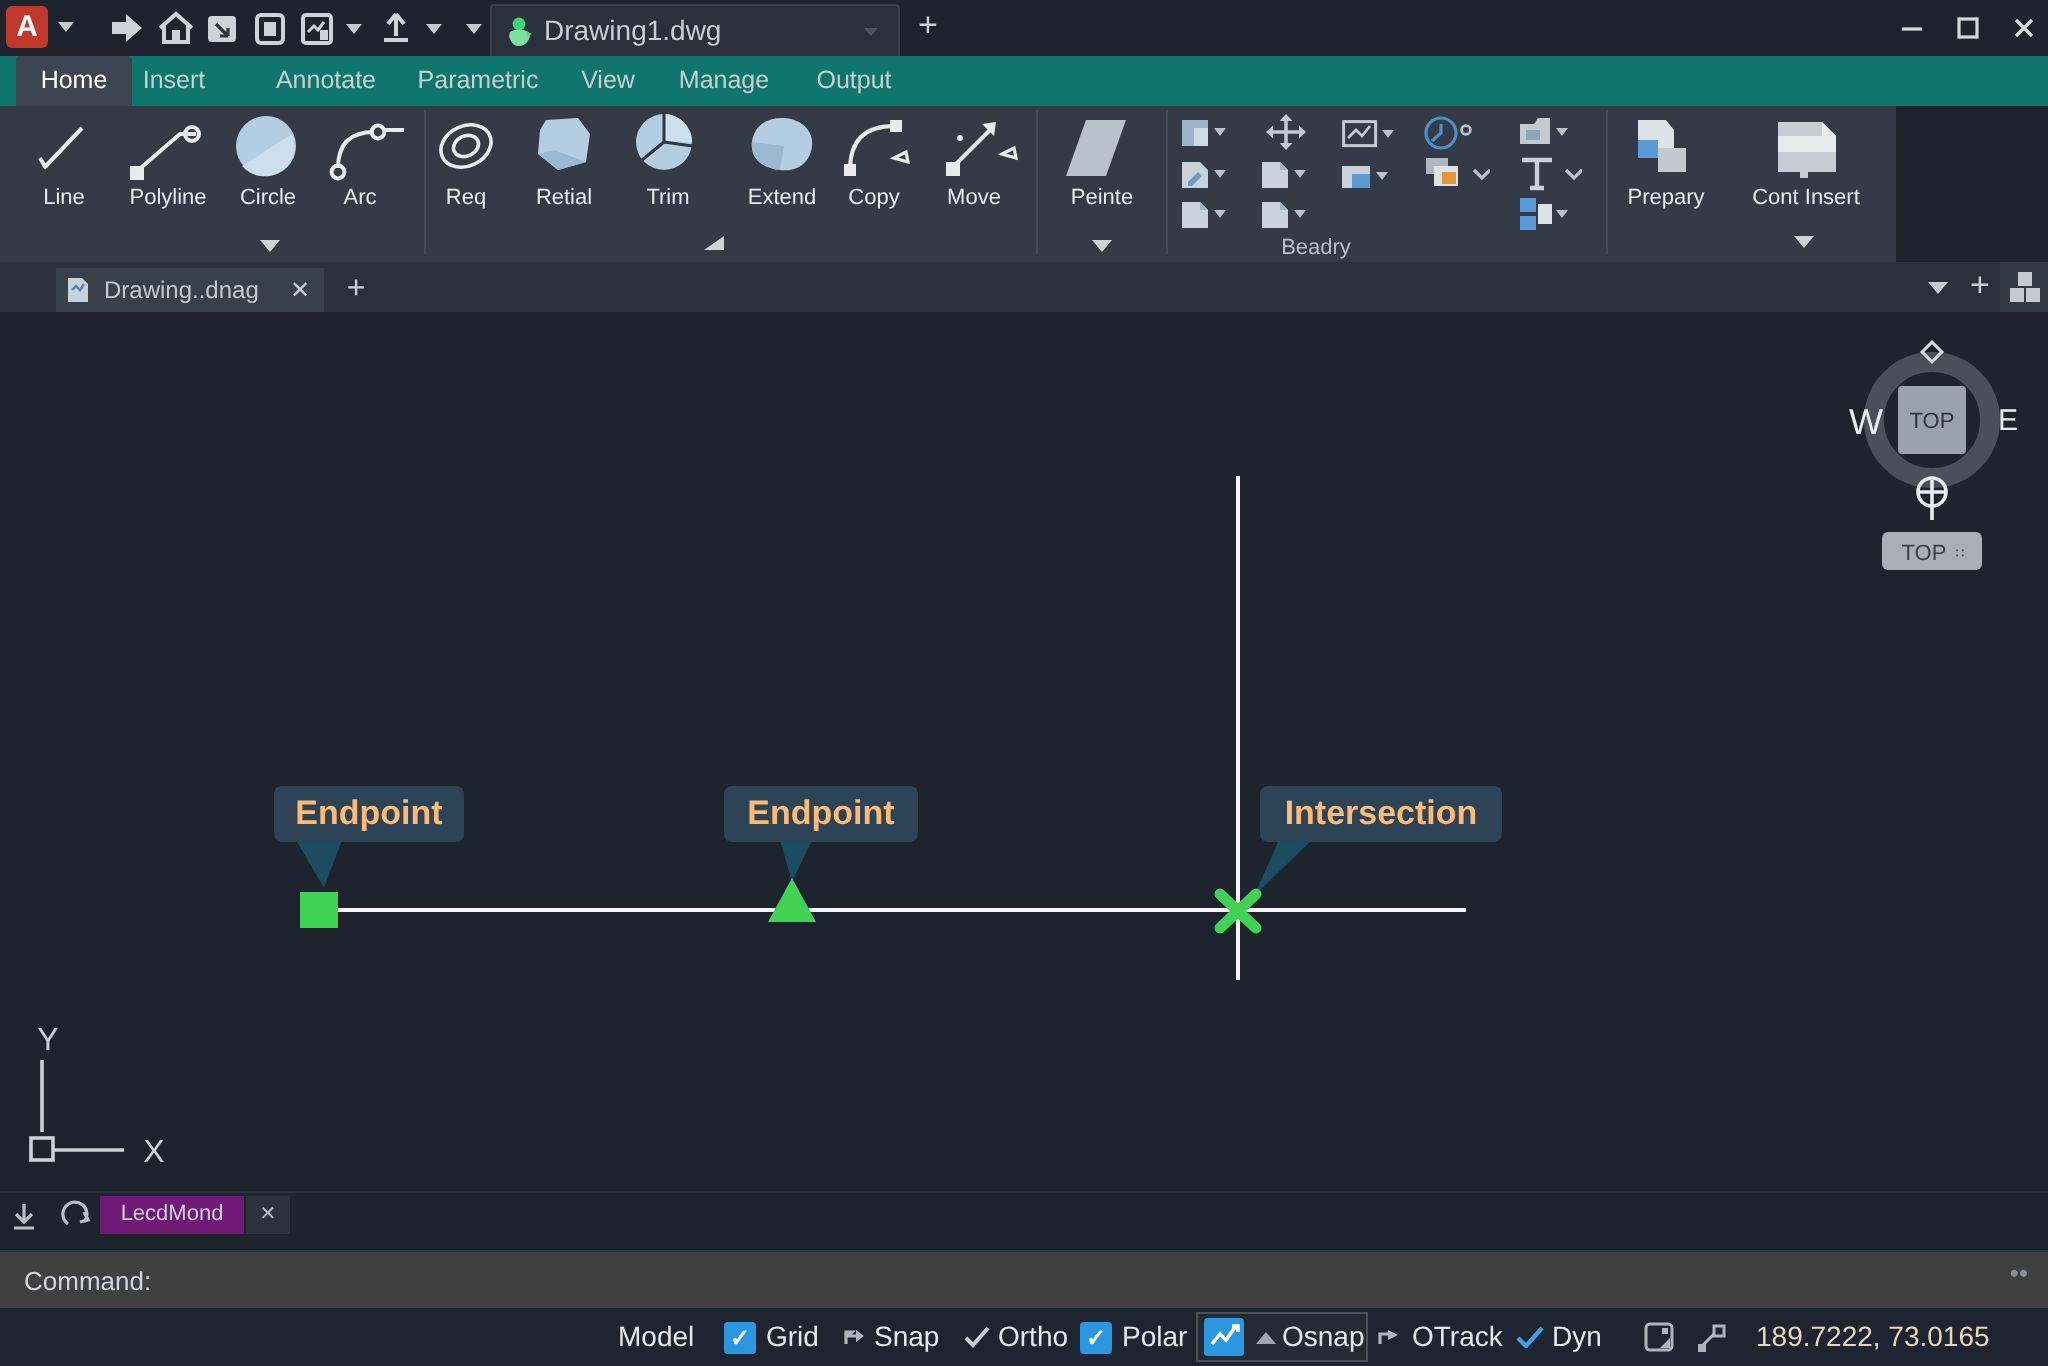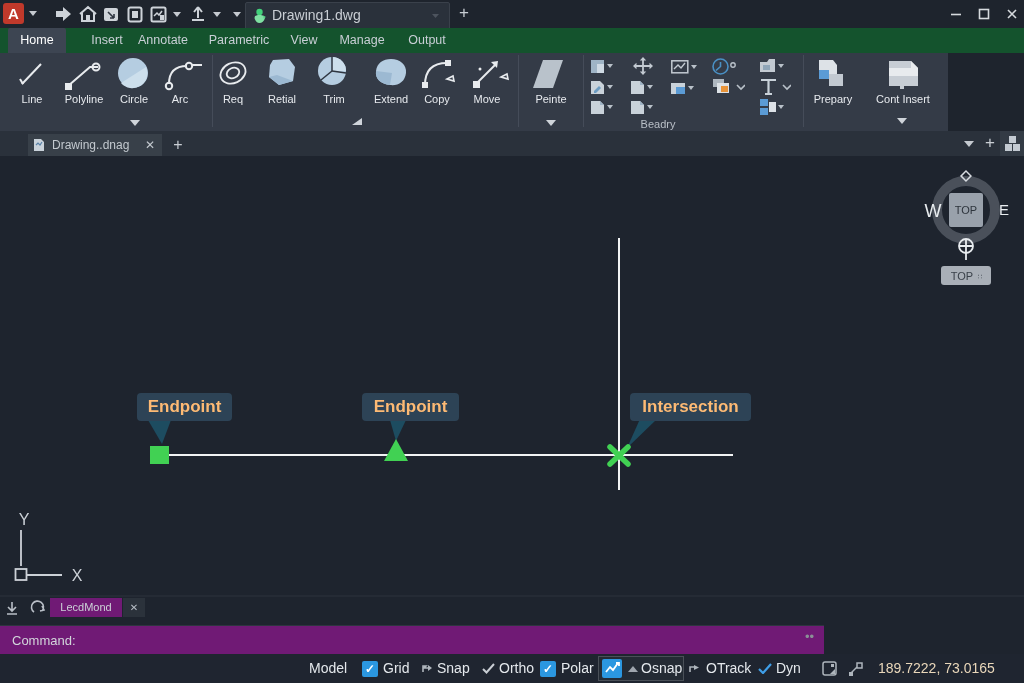--- a/index.html
+++ b/index.html
@@ -10,38 +10,38 @@
 
 #titlebar { left:0; top:0; width:1024px; height:28px; background:#1e242d; }
 #logo { left:3px; top:3px; width:21px; height:21px; background:#c0392b; border-radius:3px;
   color:#fff; font-weight:bold; font-size:15px; text-align:center; line-height:21px; }
 .tbico { top:4px; height:20px; color:#ced3d9; }
 #doctab { left:245px; top:2px; width:205px; height:28px; background:#2a313b; border:1px solid #3a414b; border-radius:2px;
   color:#c9ced4; font-size:14px; line-height:24px; }
 #doctab span.t { margin-left:26px; }
 .wctl { top:6px; width:16px; height:16px; color:#d6dade; font-size:14px; text-align:center; line-height:16px; }
 
-#menurow { left:0; top:28px; width:1024px; height:25px; background:#14532d; }
+#menurow { left:0; top:28px; width:1024px; height:25px; background:#0f766e; }
 .mtab { top:0; height:25px; line-height:25px; font-size:12.5px; color:#c9cfd6; text-align:center; }
 .mtab.active { background:#3d4552; color:#fff; border-radius:2px 2px 0 0; }
 
 #ribbon { left:0; top:53px; width:948px; height:78px; background:#343b47; }
 #ribbonright { left:948px; top:53px; width:76px; height:78px; background:#1e242d; }
 .rsep { top:2px; width:1px; height:72px; background:#454c59; }
 .rlabel { font-size:11px; color:#e7eaee; text-align:center; }
 .plabel { font-size:11px; color:#b9bfc7; text-align:center; }
 
 #tabstrip { left:0; top:131px; width:1024px; height:25px; background:#2a313b; }
 #dtab { left:28px; top:3px; width:110px; height:22px; background:#384049; color:#c3c9cf; font-size:12px; line-height:22px; }
 
 #canvas { left:0; top:156px; width:1024px; height:469px; background:#1e242e; }
 .lbl { position:absolute; background:#2d4356; color:#fdba74; font-size:17px; font-weight:bold;
   height:28px; line-height:28px; text-align:center; border-radius:4px; }
 
-#cmdbar { left:0; top:625px; width:824px; height:29px; background:#701a75; border-top:1px solid #2e3540;
+#cmdbar { left:0; top:625px; width:1024px; height:29px; background:#404040; border-top:1px solid #2e3540;
   color:#d2d6db; font-size:13px; }
 
 #statusbar { left:0; top:654px; width:1024px; height:29px; background:#1f2530; color:#e4e8ec; font-size:14px; }
 .sitem { top:0; height:29px; line-height:29px; }
 .chk { top:7px; width:16px; height:16px; background:#2b97e0; border-radius:2px; color:#fff;
   font-size:12px; text-align:center; line-height:16px; font-weight:bold; }
 </style>
 </head>
 <body>
 <div id="app">
@@ -97,21 +97,21 @@
       </svg>
     <svg class="abs wctl" style="left:976px" width="16" height="16">
         <rect x="3.5" y="3.5" width="9" height="9" fill="none" stroke="#d6dade" stroke-width="1.6"></rect>
       </svg>
     <svg class="abs wctl" style="left:1004px" width="16" height="16">
         <path d="M4 4 L12 12 M12 4 L4 12" stroke="#d6dade" stroke-width="1.6"></path>
       </svg>
   </div>
   <div id="menurow" class="abs">
     <div class="mtab active abs" style="left:8px;width:58px;">Home</div>
-    <div class="mtab abs" style="left:77px;width:60px;">Insert</div>
+    <div class="mtab abs" style="left:57px;width:60px;">Insert</div>
     <div class="mtab abs" style="left:128px;width:70px;">Annotate</div>
     <div class="mtab abs" style="left:204px;width:70px;">Parametric</div>
     <div class="mtab abs" style="left:274px;width:60px;">View</div>
     <div class="mtab abs" style="left:332px;width:60px;">Manage</div>
     <div class="mtab abs" style="left:397px;width:60px;">Output</div>
   </div>
   <div id="ribbon" class="abs">
     <div class="rsep abs" style="left:212px"></div>
     <div class="rsep abs" style="left:518px"></div>
     <div class="rsep abs" style="left:583px"></div>

